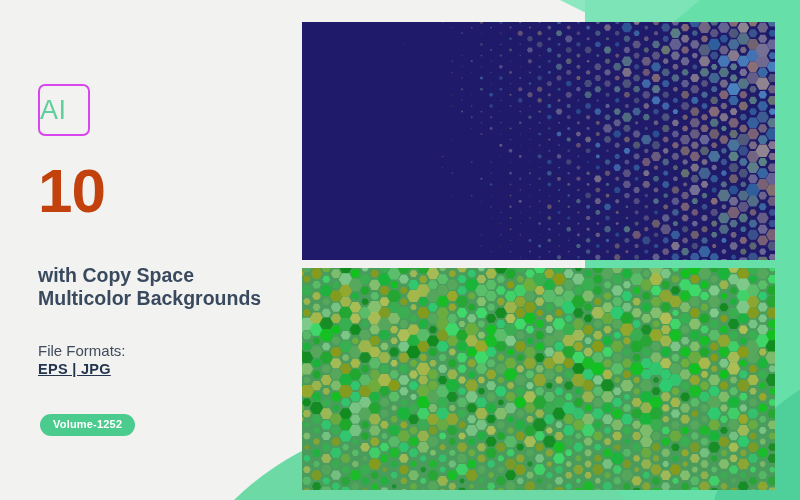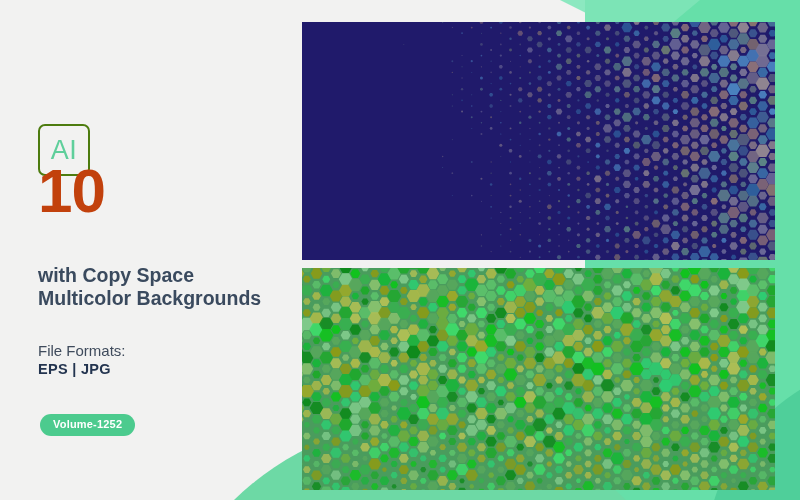--- a/index.html
+++ b/index.html
@@ -33,27 +33,26 @@
     height: 500px;
     z-index: 3;
   }
 
   .ai-badge {
     position: absolute;
     left: 0;
     top: 84px;
     width: 52px;
     height: 52px;
-    border: 2px solid #4d7c0f;
+    border: 2px solid #d946ef;
     border-radius: 7px;
     box-sizing: border-box;
     display: flex;
     align-items: center;
-    justify-content: center;
-    margin-top: 40px;
+    justify-content: flex-start;
   }
   .ai-badge-text {
     color: #5fcf9b;
     font-size: 27px;
     line-height: 1;
     letter-spacing: 0.5px;
     font-weight: 400;
   }
 
   .count-number {
@@ -100,20 +99,21 @@
   }
   .formats-value {
     position: absolute;
     left: 0;
     top: 362px;
     font-size: 14.5px;
     font-weight: bold;
     color: #23344f;
     line-height: 1;
     letter-spacing: 0.3px;
+    text-decoration: underline;
   }
 
   .volume-badge {
     position: absolute;
     left: 2px;
     top: 414px;
     background: #4ccb8e;
     color: #ffffff;
     font-size: 11px;
     font-weight: bold;

